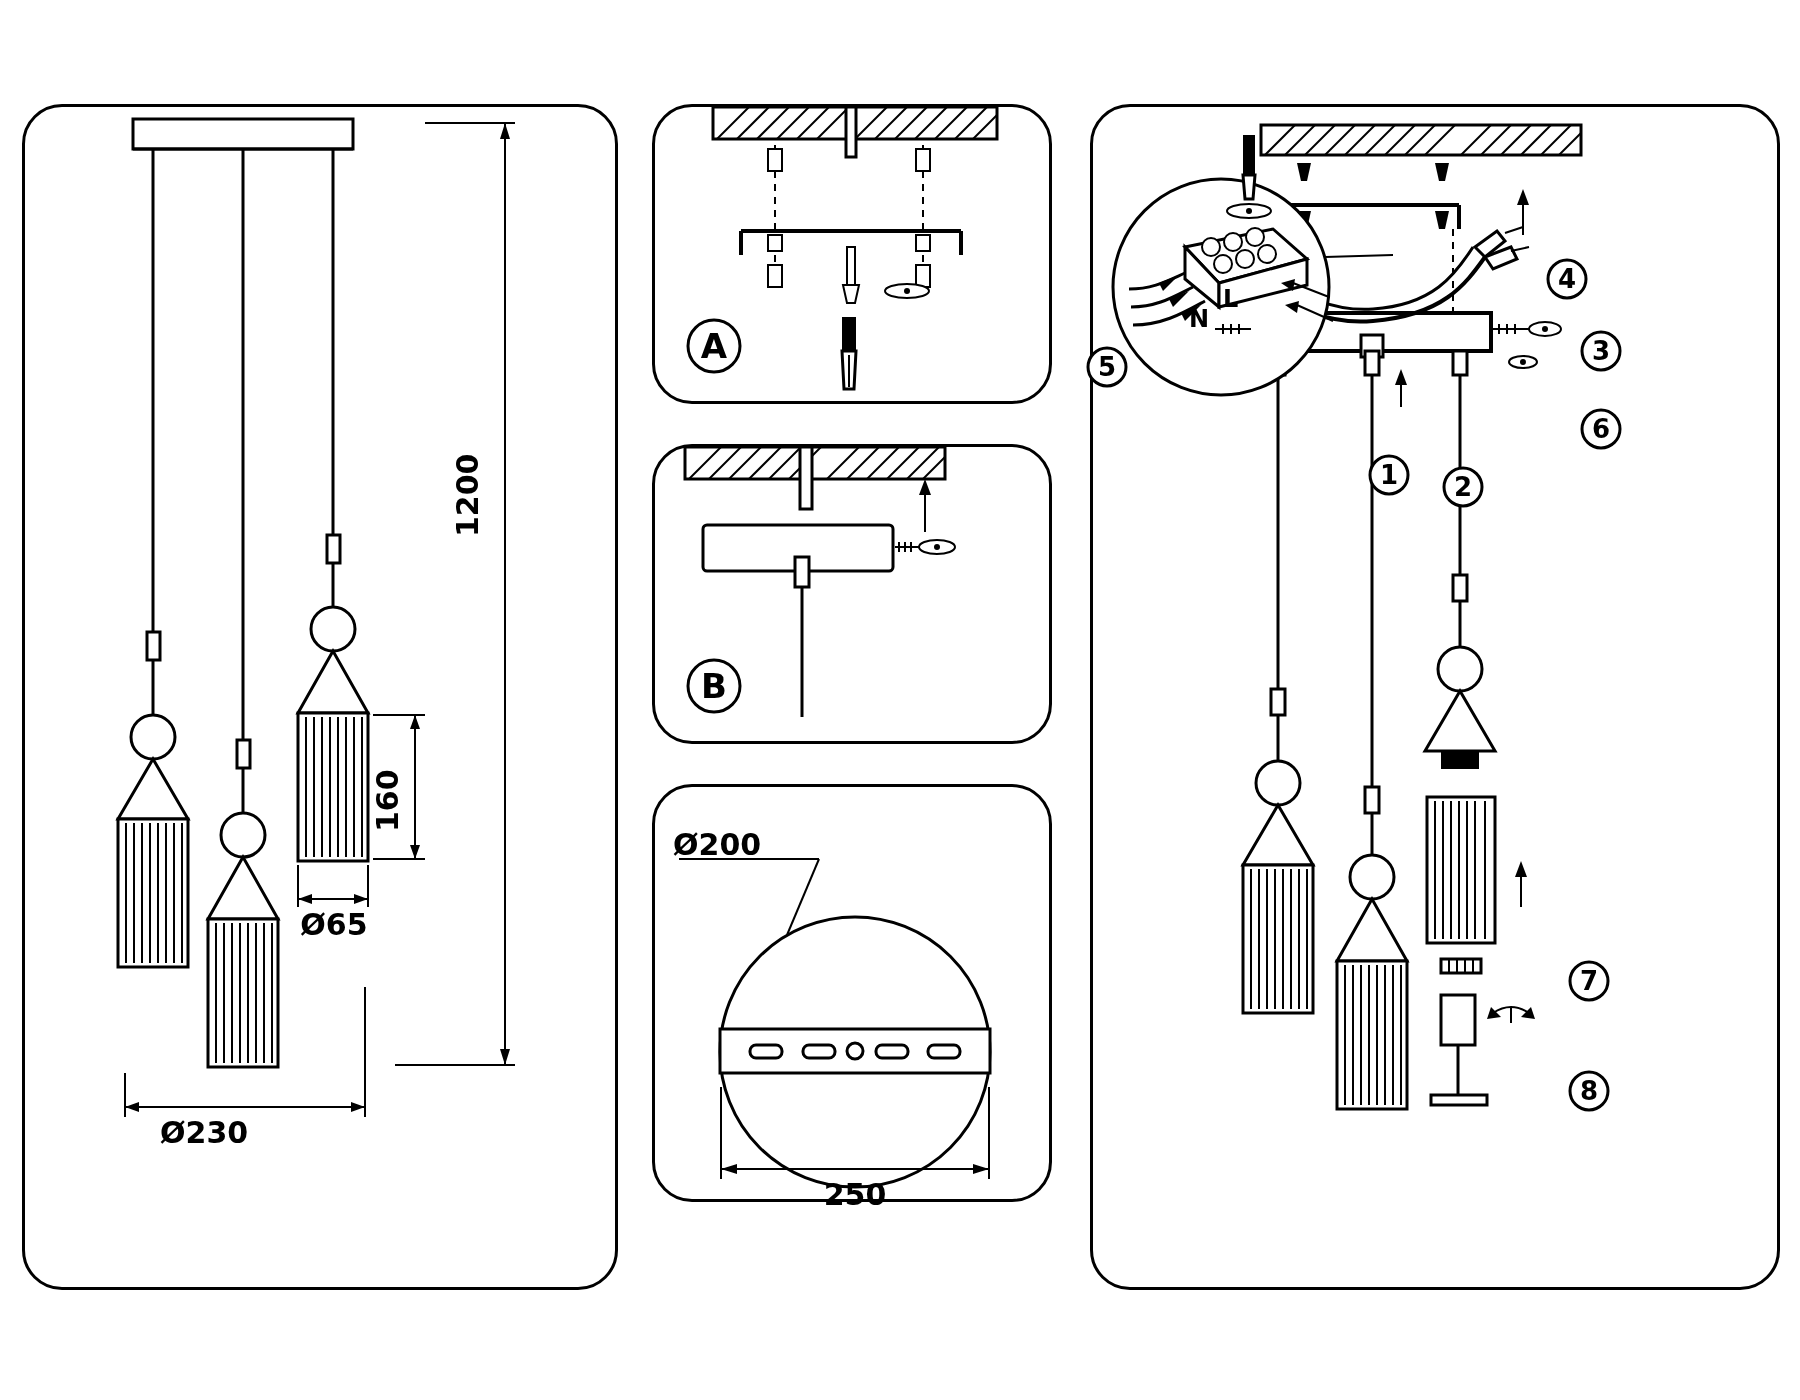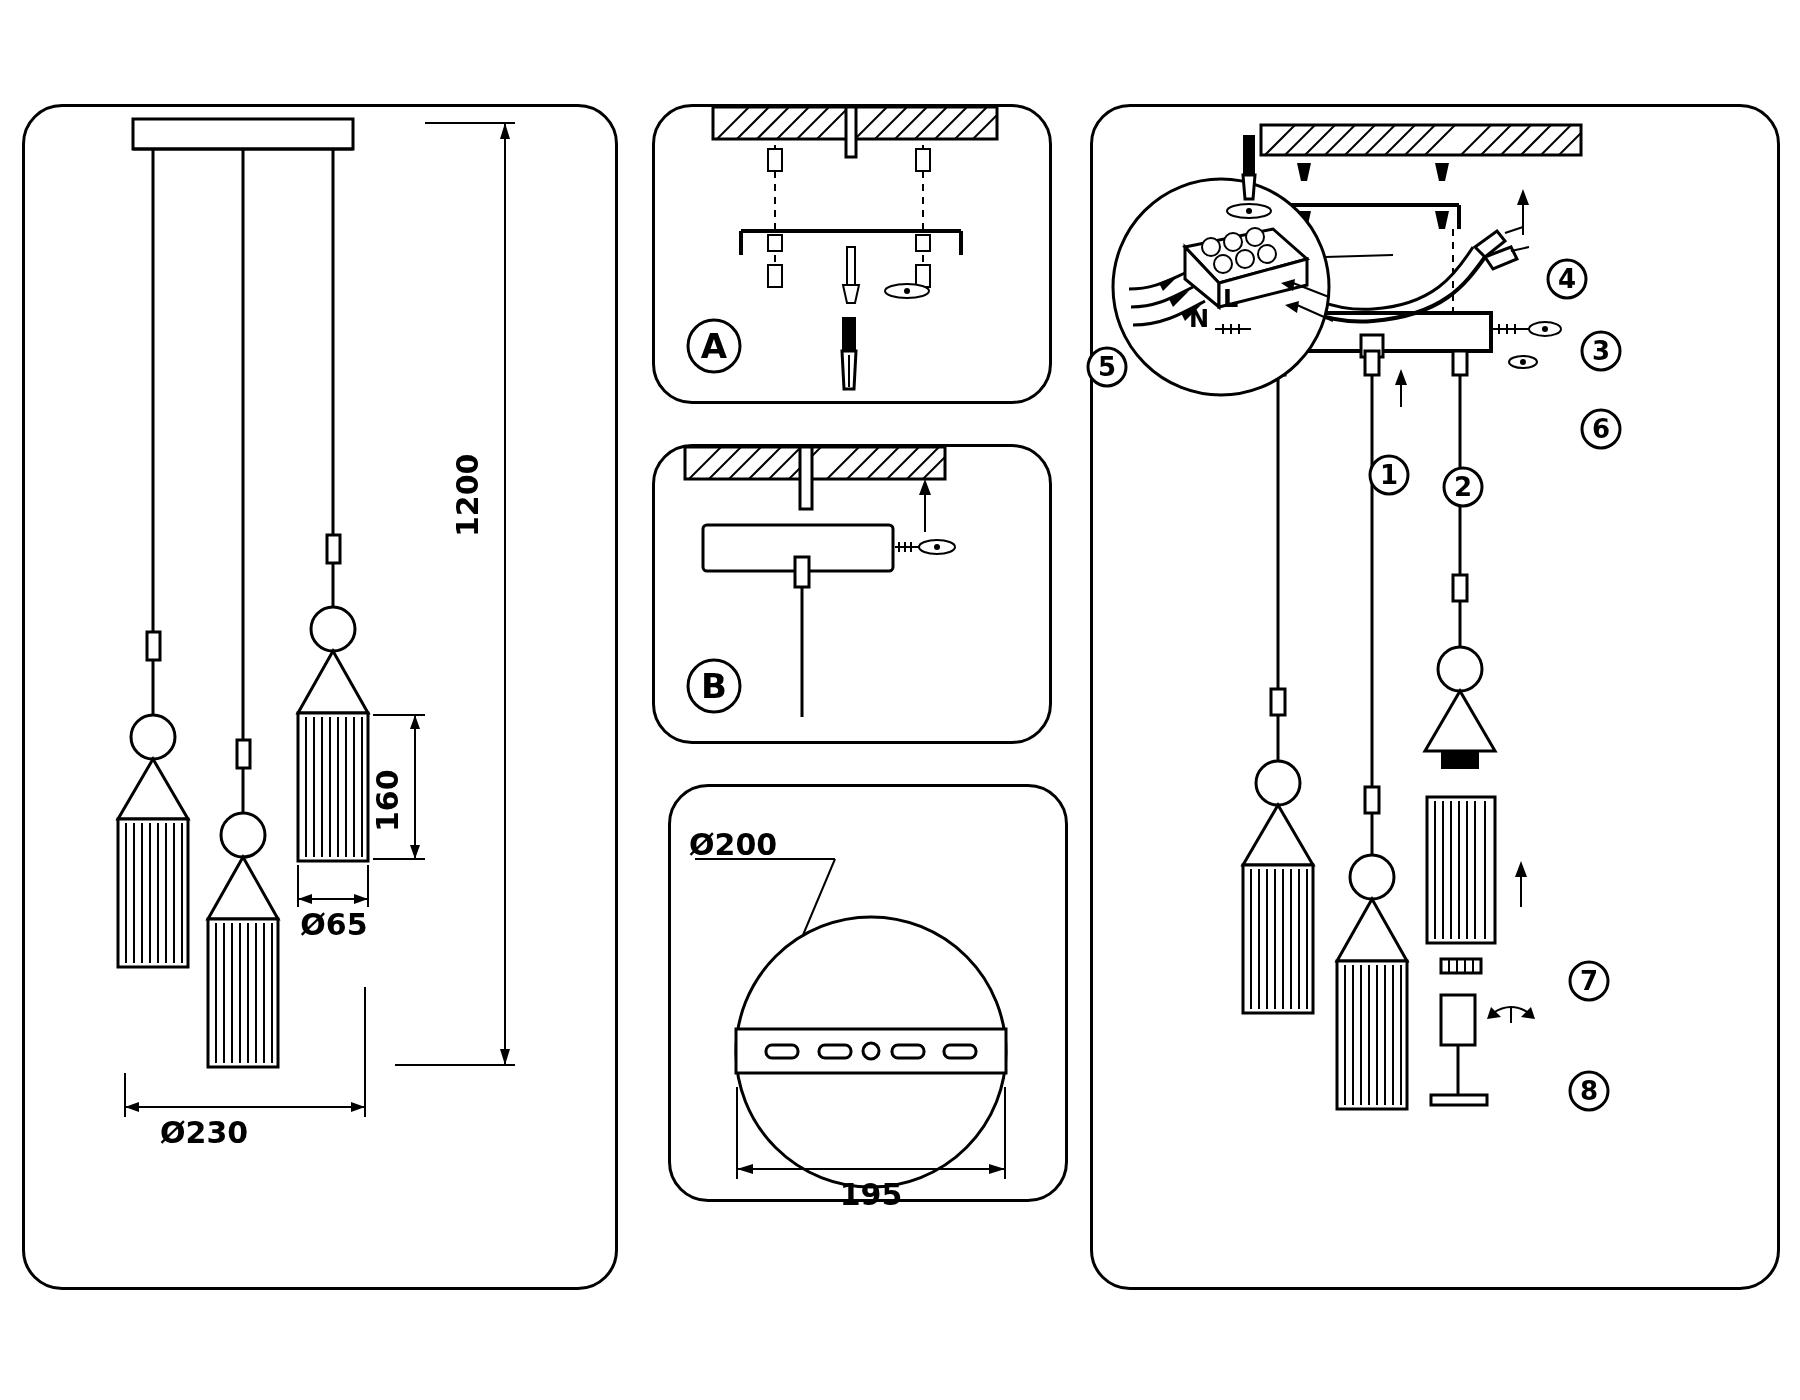--- a/index.html
+++ b/index.html
@@ -23,21 +23,21 @@
   .panel {
     position: absolute;
     border: 3px solid #000000;
     border-radius: 40px;
     background: #ffffff;
     box-sizing: border-box;
   }
   #panel-dimensions { left: 22px;  top: 104px;  width: 596px;  height: 1186px; }
   #panel-step-a     { left: 652px; top: 104px;  width: 400px;  height: 300px; }
   #panel-step-b     { left: 652px; top: 444px;  width: 400px;  height: 300px; }
-  #panel-canopy     { left: 668px; top: 784px;  width: 400px;  height: 418px; }
+  #panel-canopy     { left: 652px; top: 784px;  width: 400px;  height: 418px; }
   #panel-assembly   { left: 1090px;top: 104px;  width: 690px;  height: 1186px; }
 
   svg { display: block; }
   .svg-layer {
     position: absolute;
     left: 0;
     top: 0;
   }
   .dim-label { font-size: 30px; font-weight: 700; }
   .step-letter { font-size: 34px; font-weight: 700; }
@@ -275,21 +275,21 @@
       <line x1="66" y1="300" x2="66" y2="392" class="ln thin"></line>
       <line x1="334" y1="300" x2="334" y2="392" class="ln thin"></line>
       <line x1="66" y1="382" x2="334" y2="382" class="ln thin"></line>
       <polygon points="66,382 82,377 82,387" class="fillblack"></polygon>
       <polygon points="334,382 318,377 318,387" class="fillblack"></polygon>
     </svg>
     <div style="position:absolute; left:18px; top:40px;">
       <span class="dim-label">Ø200</span>
     </div>
     <div style="position:absolute; left:155px; top:390px; width:90px; text-align:center;">
-      <span class="dim-label">195</span>
+      <span class="dim-label">250</span>
     </div>
   </div>
 
   <div class="panel" id="panel-assembly">
     <svg class="svg-layer" width="690" height="1186" viewBox="0 0 690 1186">
 
       <rect x="168" y="18" width="320" height="30" class="ln med nofill"></rect>
       <g class="ln thin">
         <line x1="172" y1="48" x2="202" y2="18"></line>
         <line x1="192" y1="48" x2="222" y2="18"></line>

